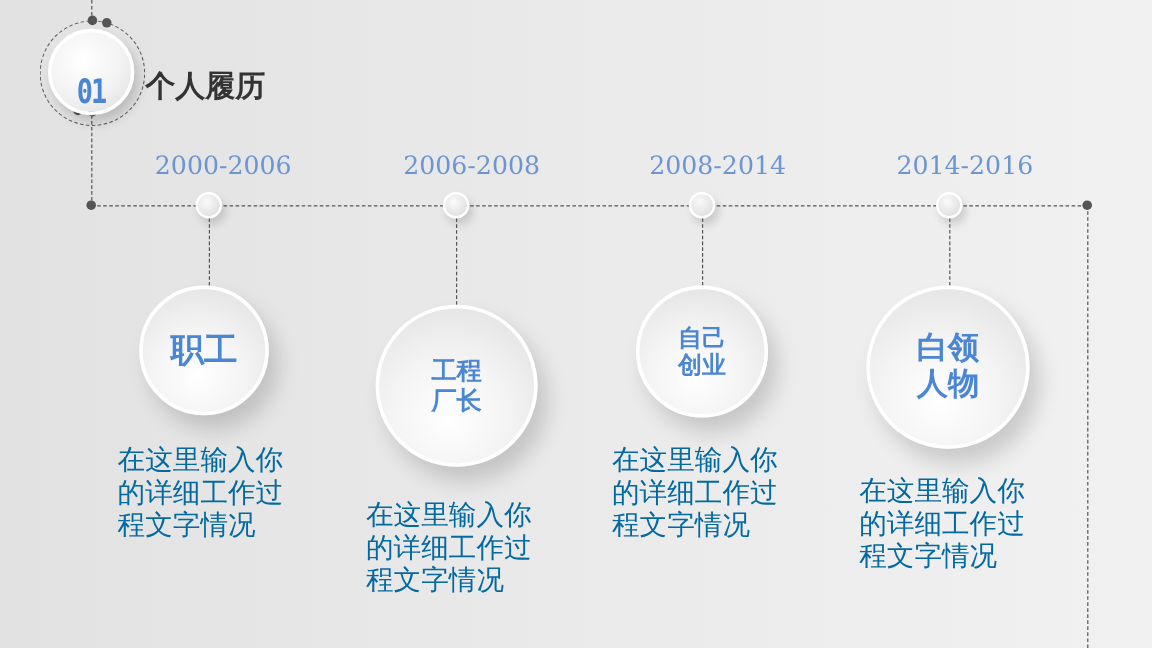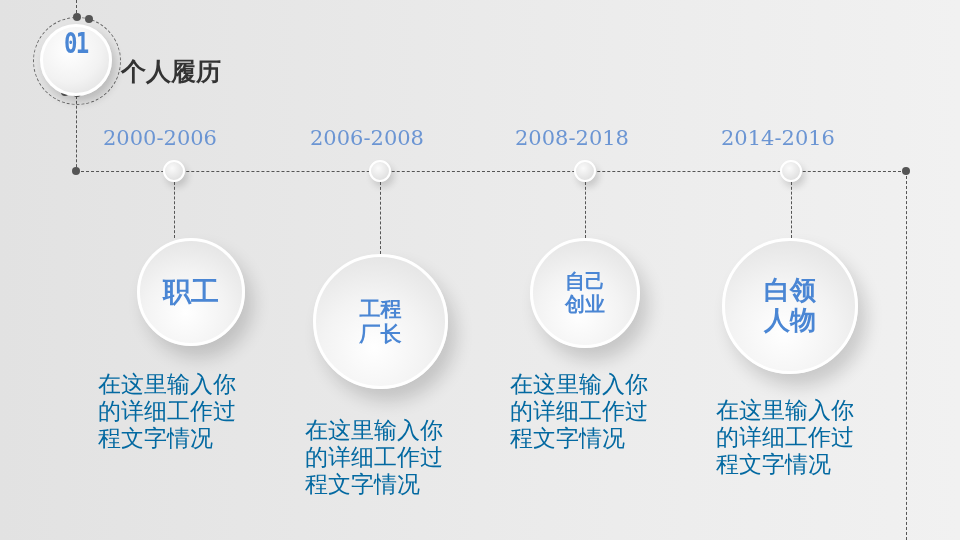--- a/index.html
+++ b/index.html
@@ -14,33 +14,33 @@
 
     .badge-ring {
       position: absolute; left: 33px; top: 17px; width: 88px; height: 88px;
       border-radius: 50%; border: 1px dashed #666; box-sizing: border-box;
     }
     .badge {
       position: absolute; left: 40px; top: 24px; width: 72px; height: 72px;
       border-radius: 50%; box-sizing: border-box; border: 3px solid #fff;
       background: radial-gradient(circle at 40% 35%, #ffffff 0%, #f2f2f2 55%, #dcdcdc 100%);
       box-shadow: 4px 6px 10px rgba(0,0,0,0.18);
-      display: flex; align-items: flex-start; justify-content: center;
+      display: flex; align-items: flex-end; justify-content: center;
     }
     .badge-num {
       color: #4a86d4; font-weight: bold; font-size: 28px; letter-spacing: -2px;
       font-family: "DejaVu Sans Mono", "Liberation Mono", monospace;
       transform: scaleX(0.8);
     }
     .title {
       position: absolute; left: 121px; top: 55px; font-size: 25px; font-weight: bold; color: #333;
     }
 
     .year {
-      position: absolute; top: 126px; width: 140px; text-align: left;
+      position: absolute; top: 126px; width: 140px; text-align: right;
       font-family: "DejaVu Serif", "Liberation Serif", serif; font-size: 21px; color: #6b95d3;
     }
     .node {
       position: absolute; top: 160px; width: 22px; height: 22px; border-radius: 50%;
       box-sizing: border-box; border: 2px solid #fff;
       background: radial-gradient(circle at 40% 35%, #fafafa, #d8d8d8);
       box-shadow: 3px 5px 7px rgba(0,0,0,0.15);
     }
     .circle {
       position: absolute; border-radius: 50%; box-sizing: border-box; border: 3px solid #fff;
@@ -72,35 +72,35 @@
 <div class="dot" style="left:61px; top:88px;"></div>
 <div class="dot" style="left:73px; top:89px;"></div>
 <div class="badge">
   <span class="badge-num">01</span>
 </div>
 <div class="title">个人履历</div>
 
 <div class="year" style="left:103px;">2000-2006</div>
 <div class="node" style="left:163px;"></div>
 <div class="vdash" style="left:174px; top:182px; height:56px;"></div>
-<div class="circle" style="left:137px; top:238px; width:108px; height:108px;">
+<div class="circle" style="left:116px; top:238px; width:108px; height:108px;">
   <span class="circle-label" style="font-size:28px;">职工</span>
 </div>
 <div class="desc" style="left:98px; top:371px;">在这里输入你的详细工作过程文字情况</div>
 
 <div class="year" style="left:310px;">2006-2008</div>
 <div class="node" style="left:369px;"></div>
 <div class="vdash" style="left:380px; top:182px; height:72px;"></div>
 <div class="circle" style="left:313px; top:254px; width:135px; height:135px;">
   <span class="circle-label" style="font-size:21px;">工程
 厂长</span>
 </div>
 <div class="desc" style="left:305px; top:417px;">在这里输入你的详细工作过程文字情况</div>
 
-<div class="year" style="left:515px;">2008-2018</div>
+<div class="year" style="left:515px;">2008-2014</div>
 <div class="node" style="left:574px;"></div>
 <div class="vdash" style="left:585px; top:182px; height:56px;"></div>
 <div class="circle" style="left:530px; top:238px; width:110px; height:110px;justify-content:center;">
   <span class="circle-label" style="font-size:20px;">自己
 创业</span>
 </div>
 <div class="desc" style="left:510px; top:371px;">在这里输入你的详细工作过程文字情况</div>
 
 <div class="year" style="left:721px;">2014-2016</div>
 <div class="node" style="left:780px;"></div>

